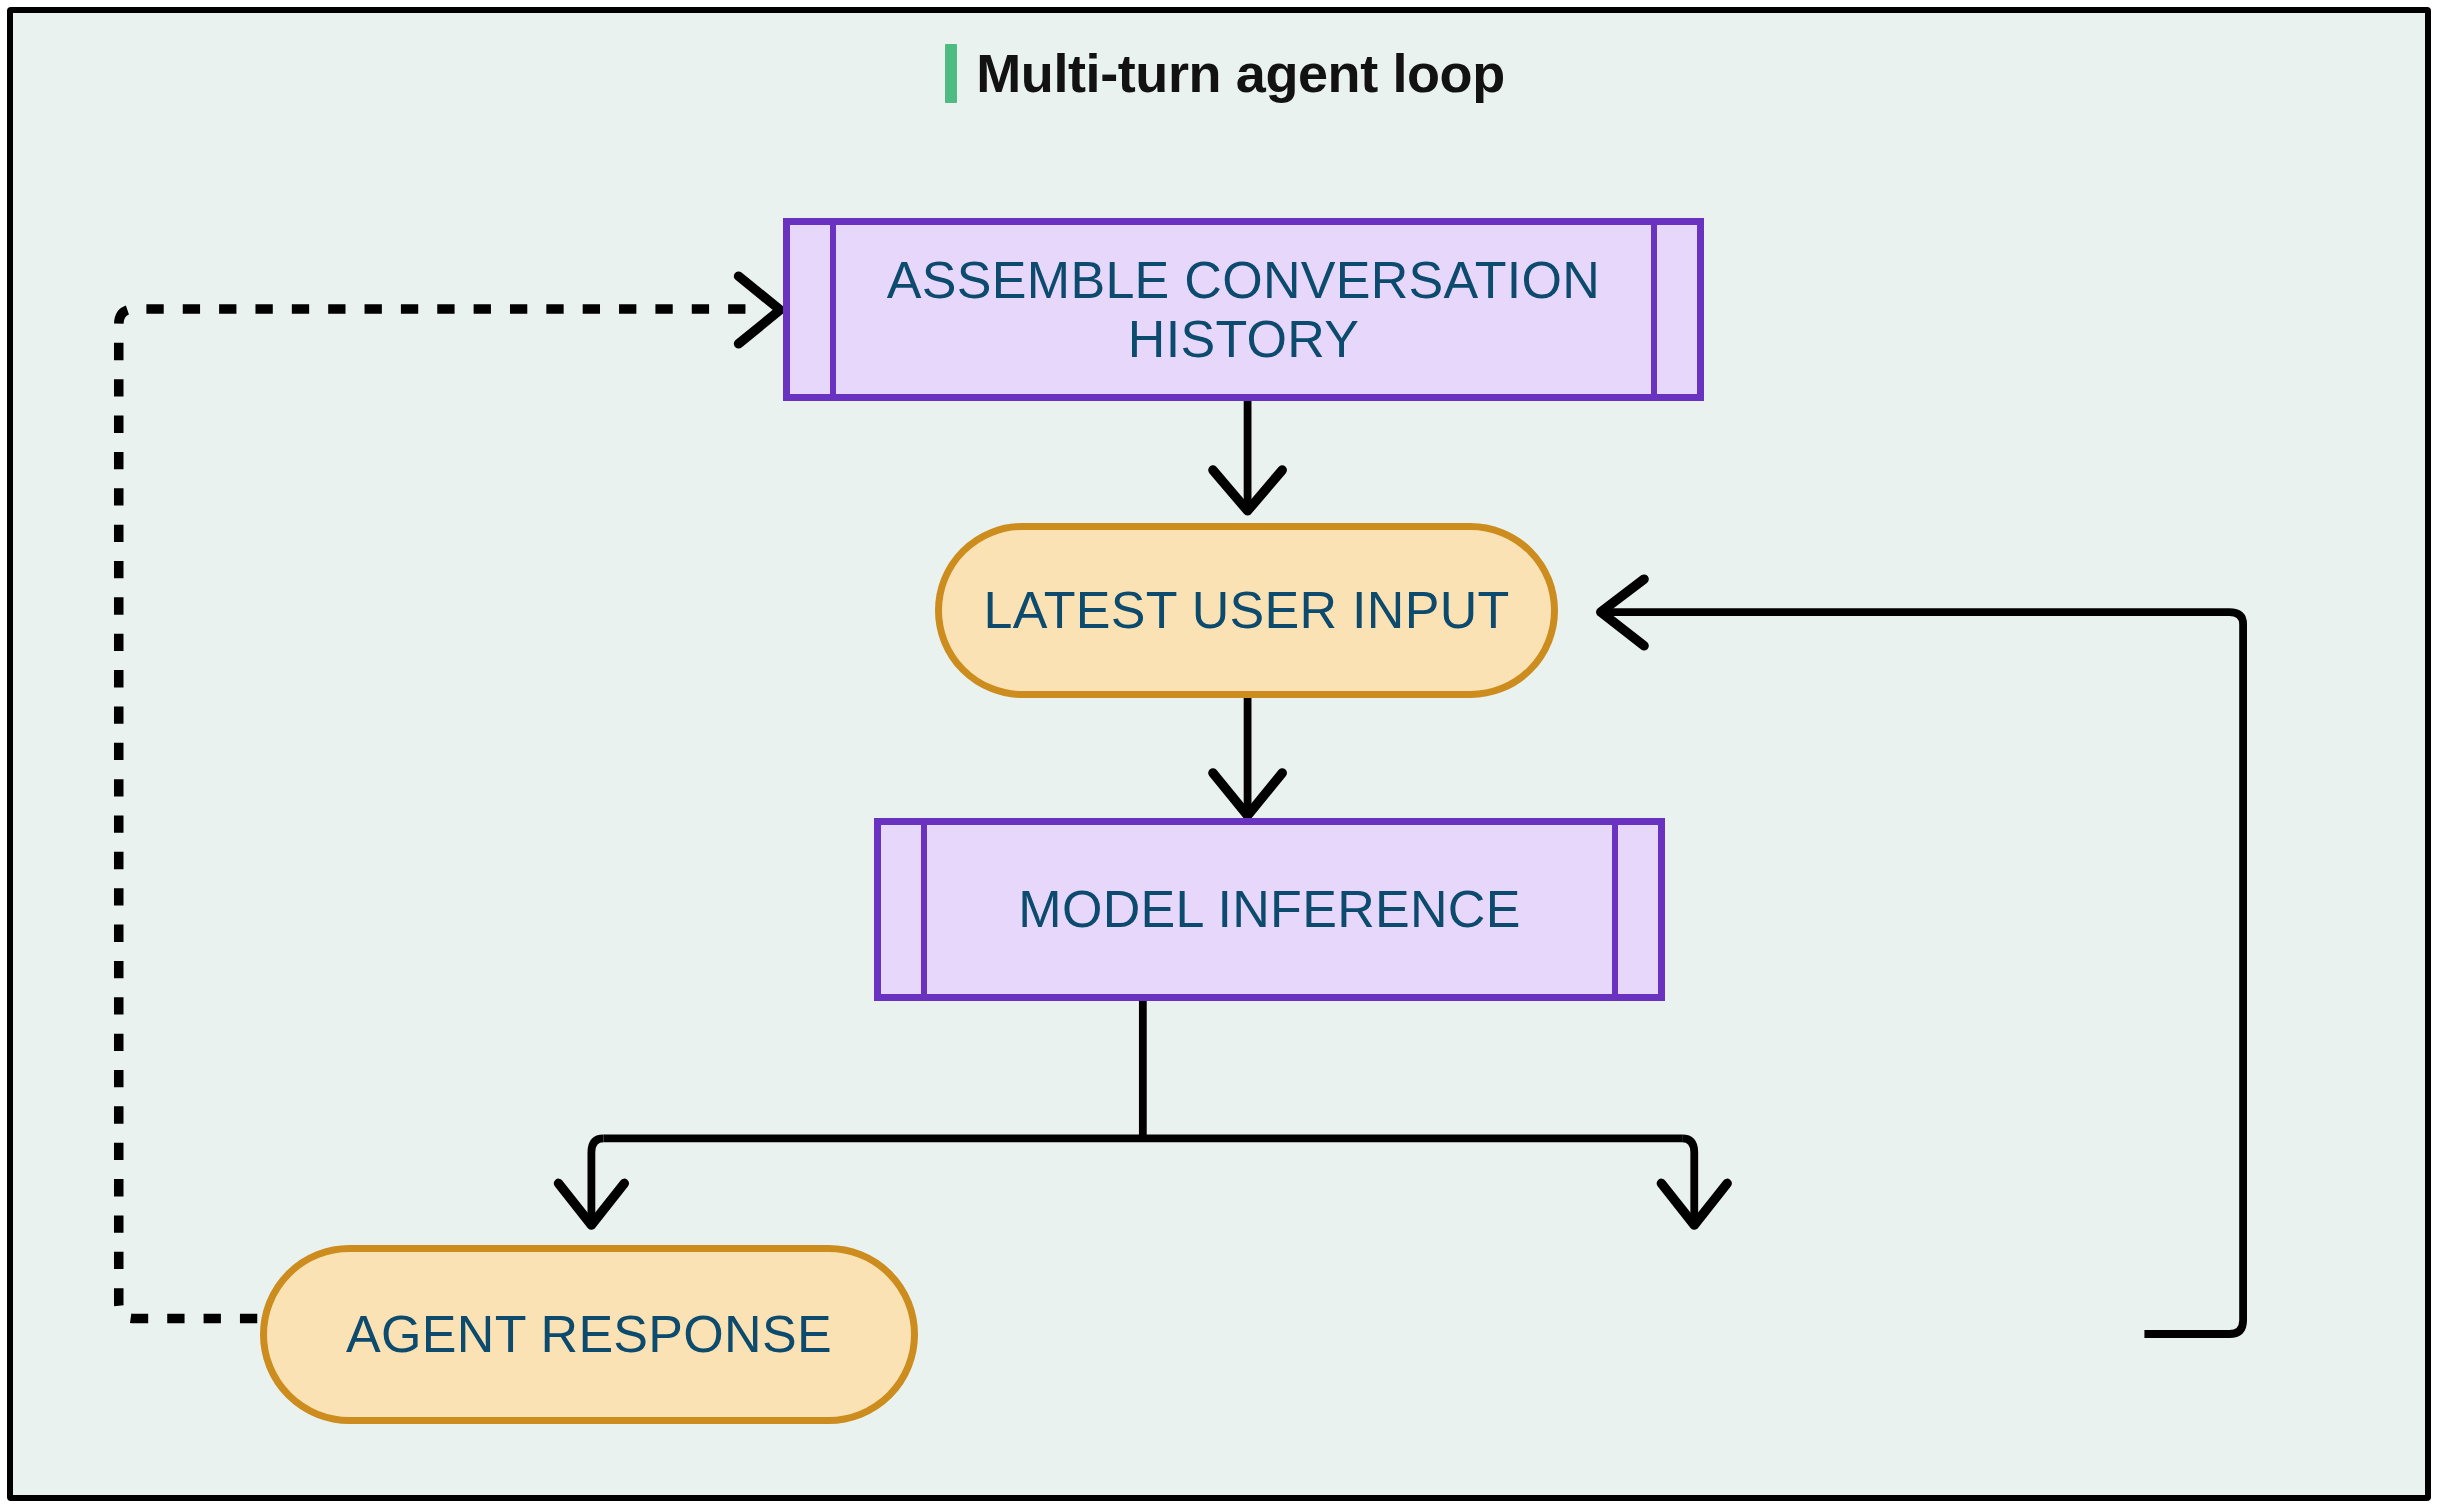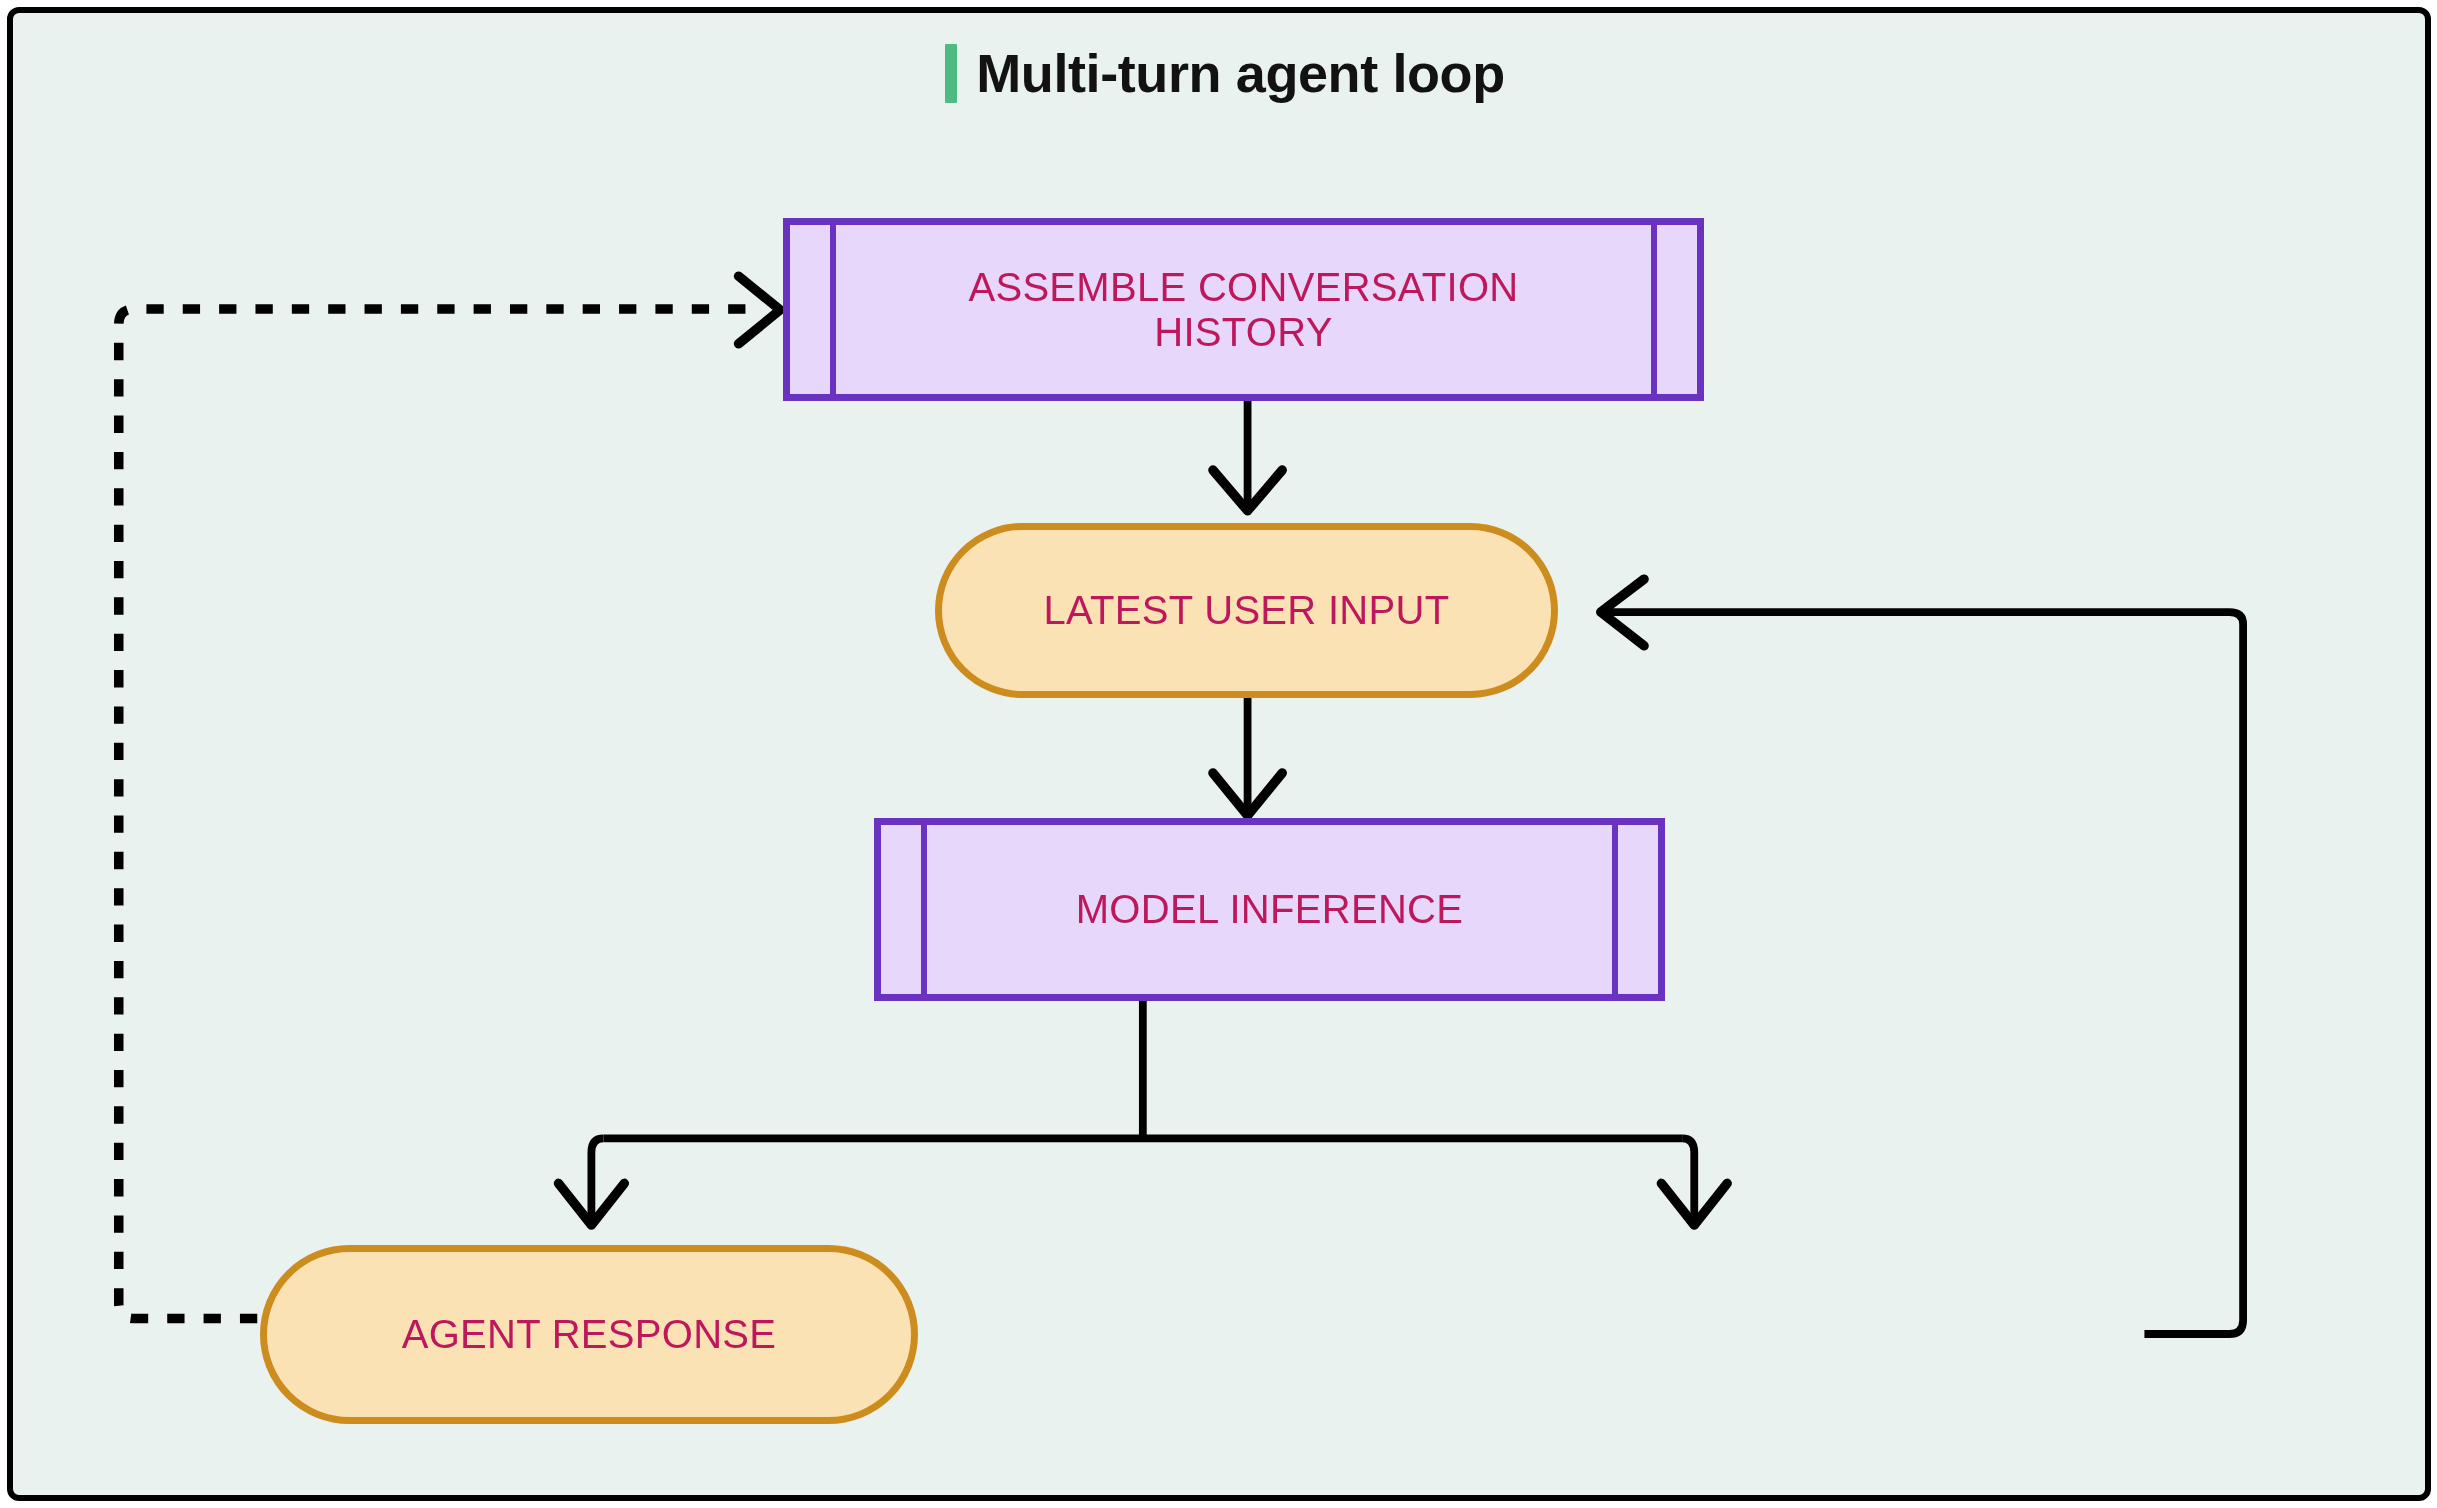--- a/index.html
+++ b/index.html
@@ -17,21 +17,21 @@
   }
   .frame {
     position: absolute;
     left: 7px;
     top: 7px;
     width: 2424px;
     height: 1494px;
     box-sizing: border-box;
     background: #EAF2EF;
     border: 6px solid #000000;
-    border-radius: 12px;
+    border-radius: 4px;
   }
   .title-wrap {
     position: absolute;
     left: 0;
     top: 36px;
     width: 2438px;
     display: flex;
     align-items: center;
     justify-content: center;
     gap: 19px;
@@ -53,22 +53,22 @@
   
   .node {
     position: absolute;
     box-sizing: border-box;
     display: flex;
     align-items: center;
     justify-content: center;
     text-align: center;
   }
   .node-label {
-    font-size: 40px;
-    color: #be185d;
+    font-size: 52px;
+    color: #0c4a6e;
     line-height: 1.12;
     letter-spacing: 0.3px;
     white-space: pre-line;
     z-index: 2;
   }
   
   .proc {
     background: #E7D8FB;
     border: 7px solid #6A32C0;
   }

